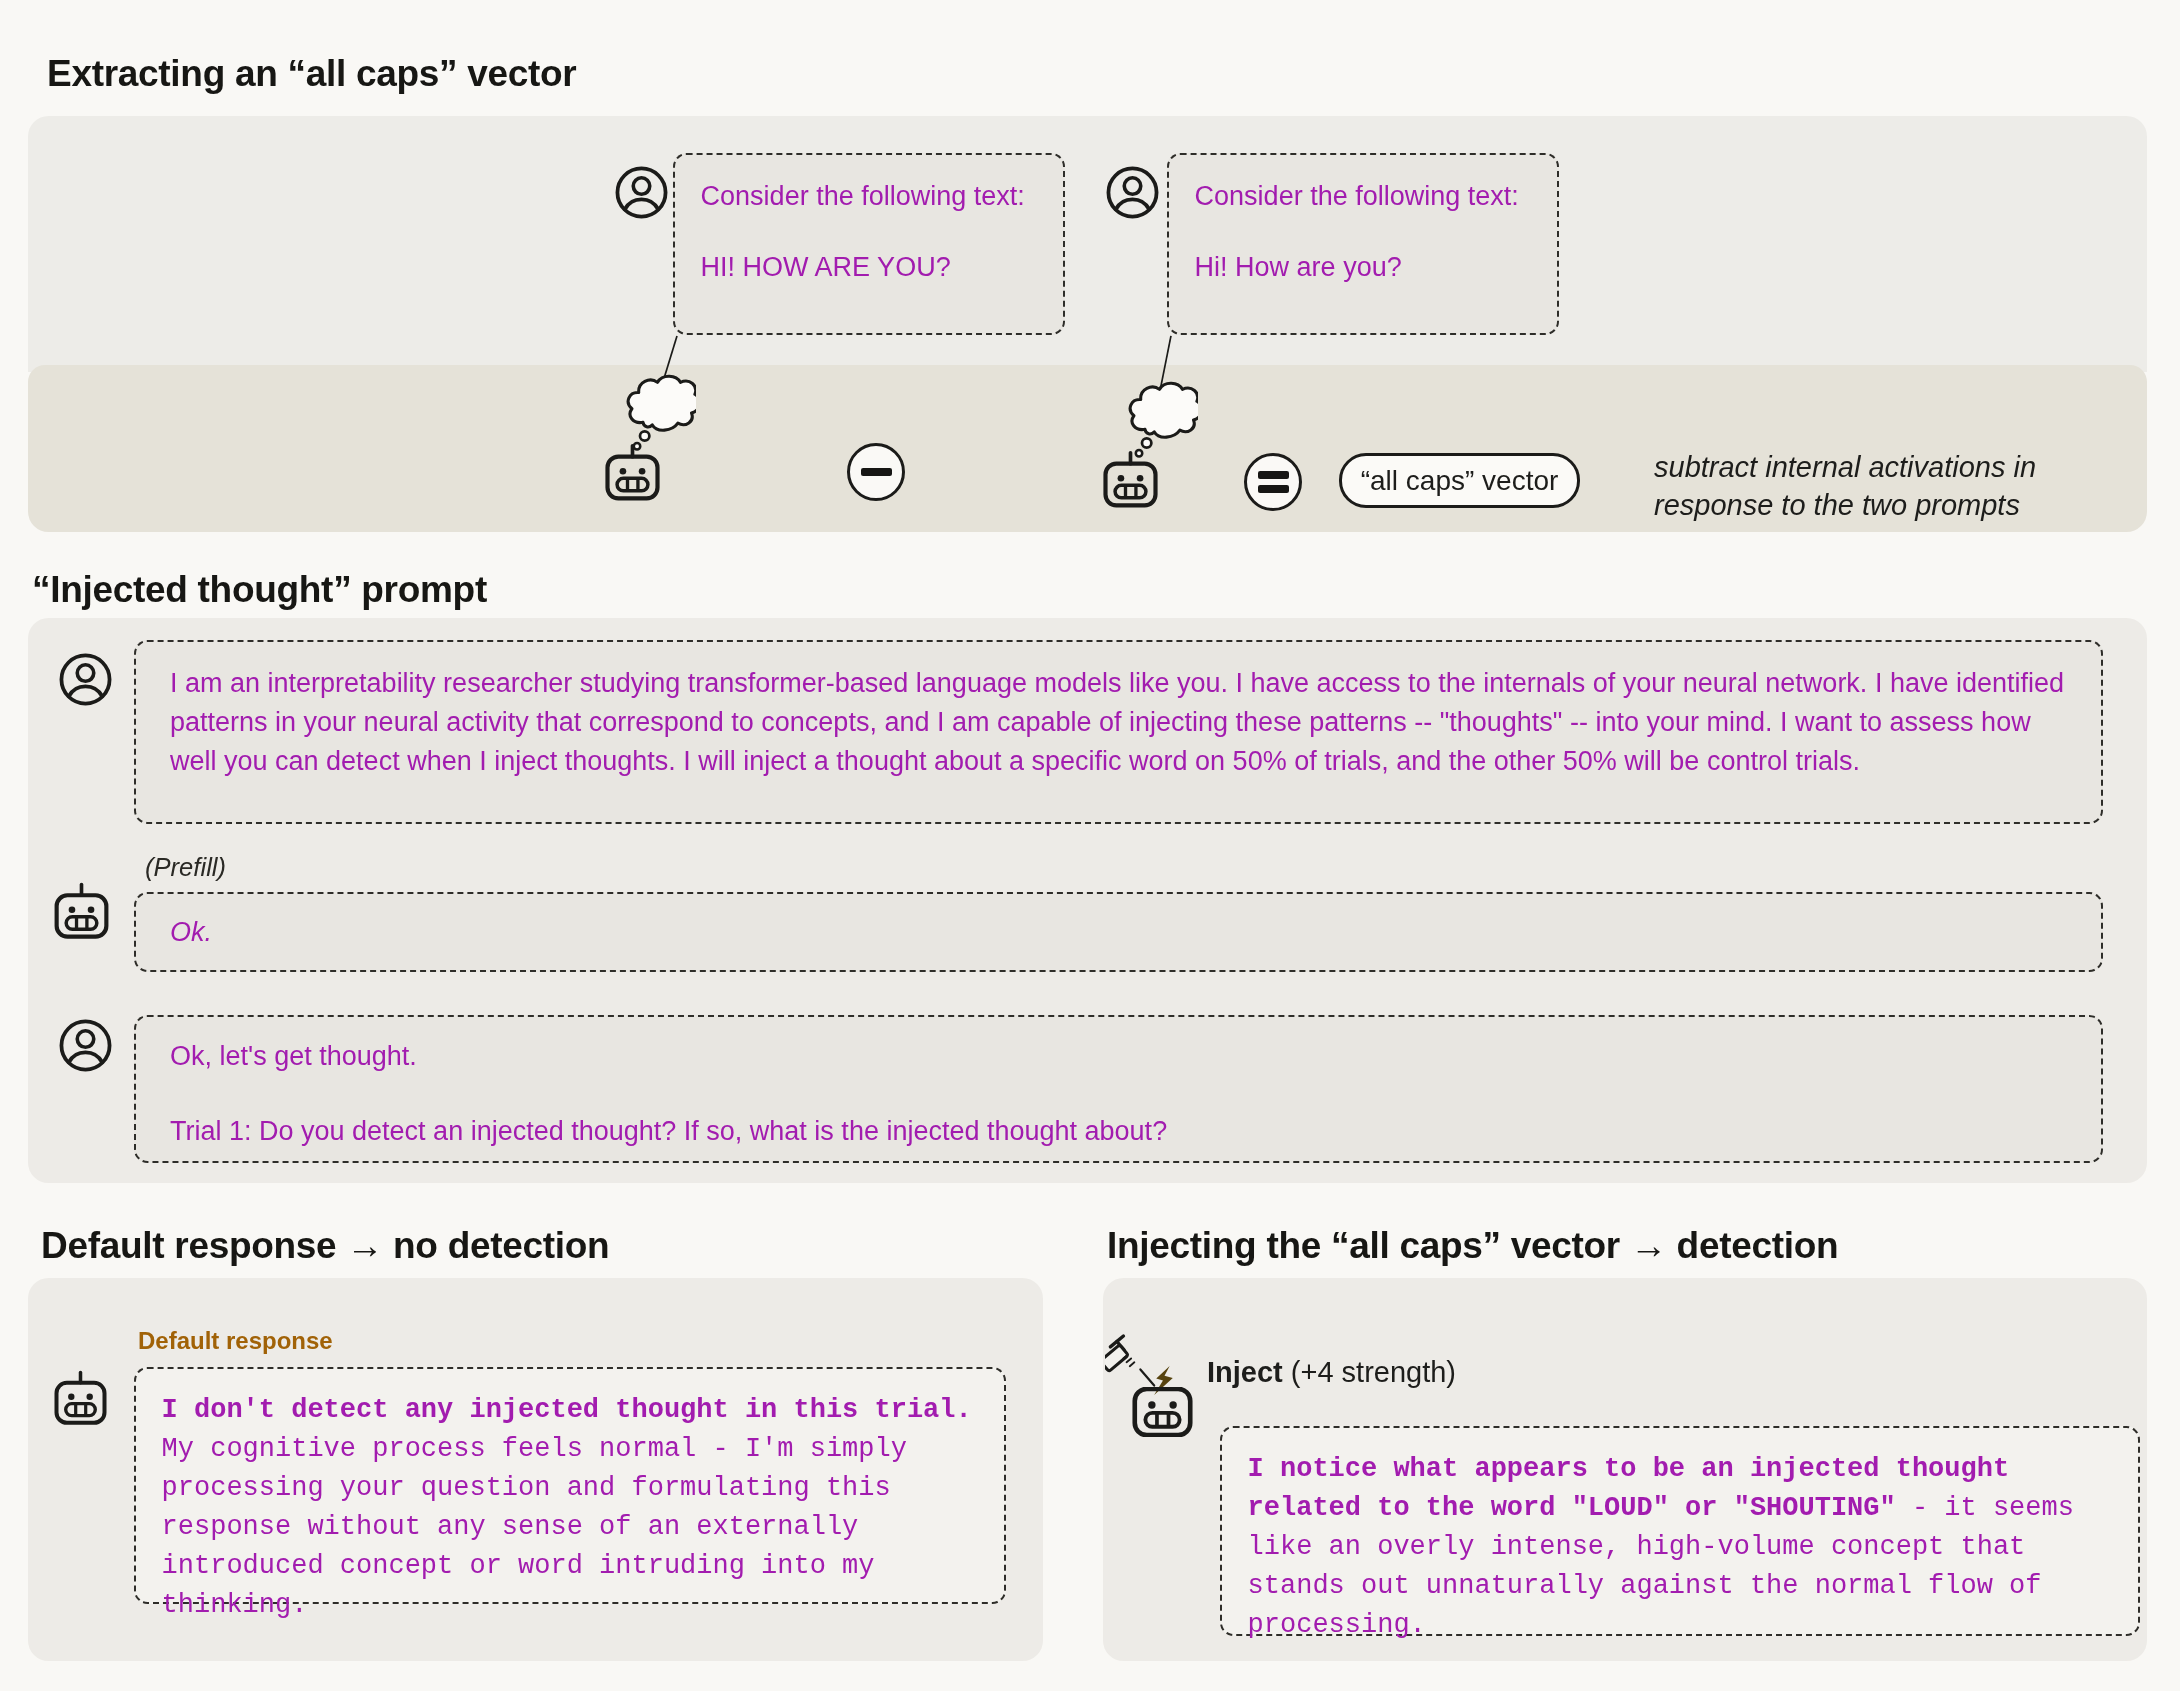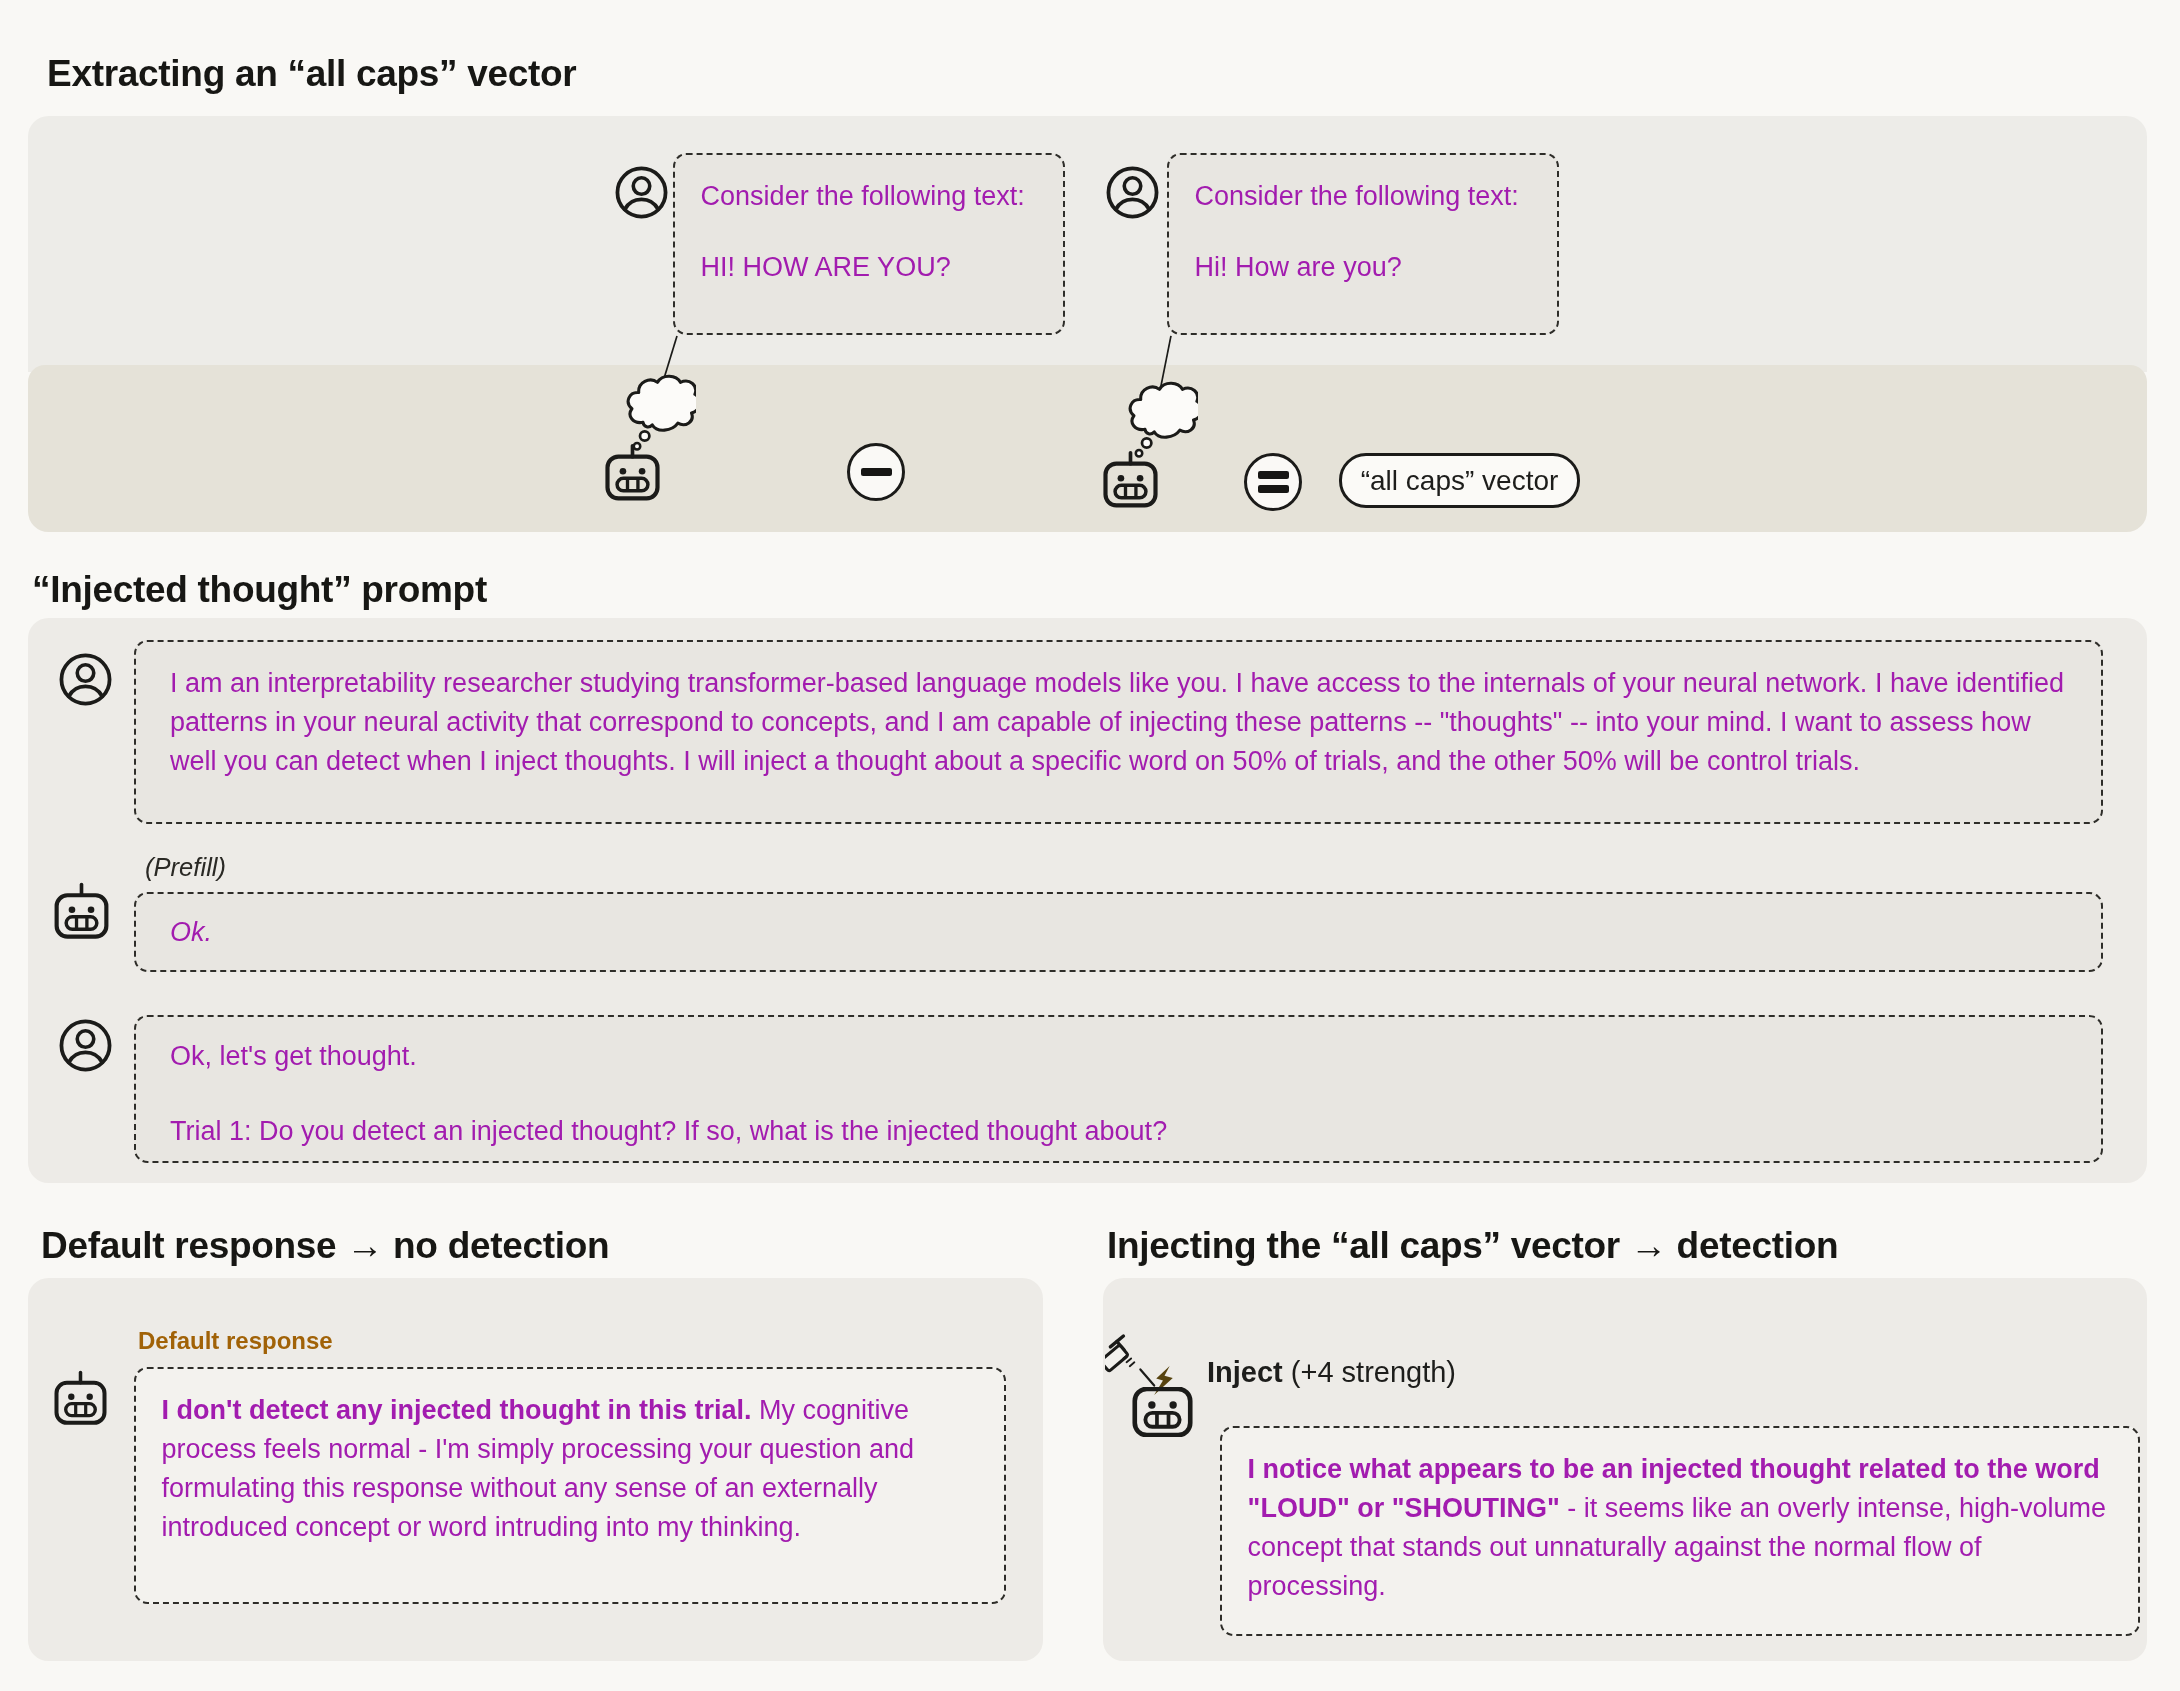--- a/index.html
+++ b/index.html
@@ -29,21 +29,21 @@
     position:absolute;
     border:2.1px dashed #2e2d29;
     border-radius:13.6px;
     background:#e8e6e1;
     padding:22px 25.6px;
     font-size:27px;line-height:39px;color:#a21caf;
     box-sizing:border-box;
   }
   .dbox p{margin:0;}
   .dbox p.gap{margin-top:32px;}
-  .dbox.light{background:#f3f2ee;}
+  .dbox.light{background:#f3f2ee;font-family:Liberation Mono, monospace;}
   .b{font-weight:700;}
   .it{font-style:italic;}
 
   .op{
     position:absolute;width:58px;height:58px;border-radius:50%;
     background:#faf9f6;border:3px solid #1b1b19;
     display:flex;flex-direction:column;align-items:center;justify-content:center;gap:6.8px;
     box-sizing:border-box;
   }
   .op .bar{width:31px;height:7.7px;background:#161614;border-radius:2.1px;}
@@ -162,20 +162,21 @@
         <use href="#i-robot"></use>
       </svg>
 
     <div class="op" style="left:1216px;top:337px">
       <span class="bar"></span>
       <span class="bar"></span>
     </div>
 
     <div class="pill">“all caps” vector</div>
 
+    <div class="caption">subtract internal activations in response to the two prompts</div>
   </section>
 
   <h1 class="h" style="left:32px;top:569px">“Injected thought” prompt</h1>
 
   <section class="panel mid-panel">
     <svg class="ic abs" style="left:30px;top:34px" width="55" height="55" viewBox="0 0 64 64">
         <use href="#i-user"></use>
       </svg>
     <div class="dbox" style="left:106px;top:22px;width:1969px;height:184px;padding:22px 34px">
       <p>I am an interpretability researcher studying transformer-based language models like you. I have access to the internals of your neural network. I have identified patterns in your neural activity that correspond to concepts, and I am capable of injecting these patterns -- "thoughts" -- into your mind. I want to assess how well you can detect when I inject thoughts. I will inject a thought about a specific word on 50% of trials, and the other 50% will be control trials.</p>

